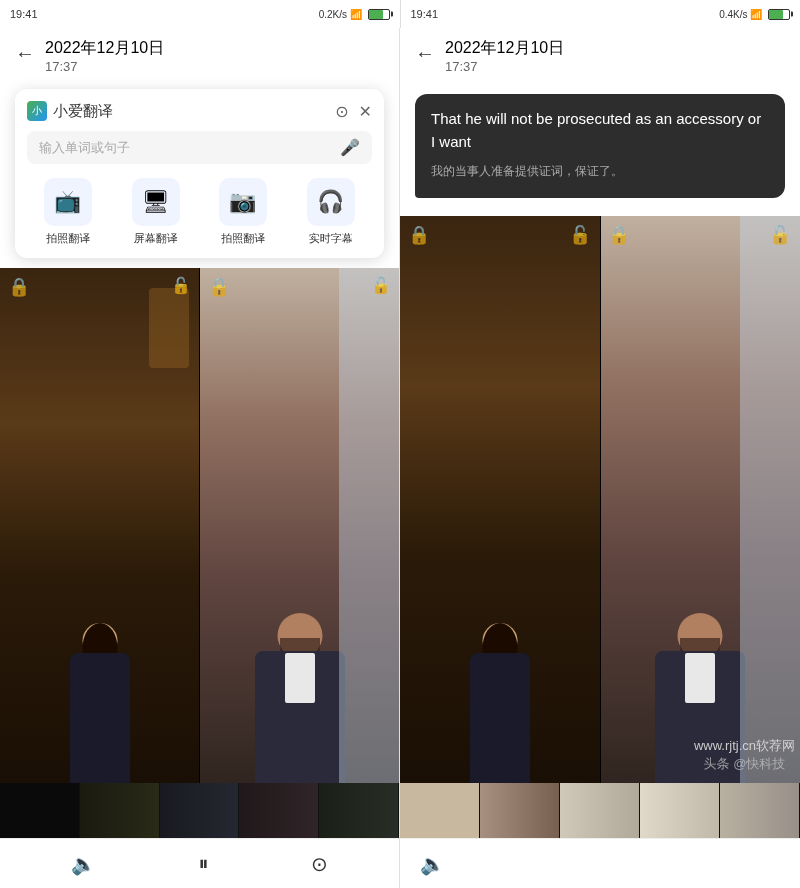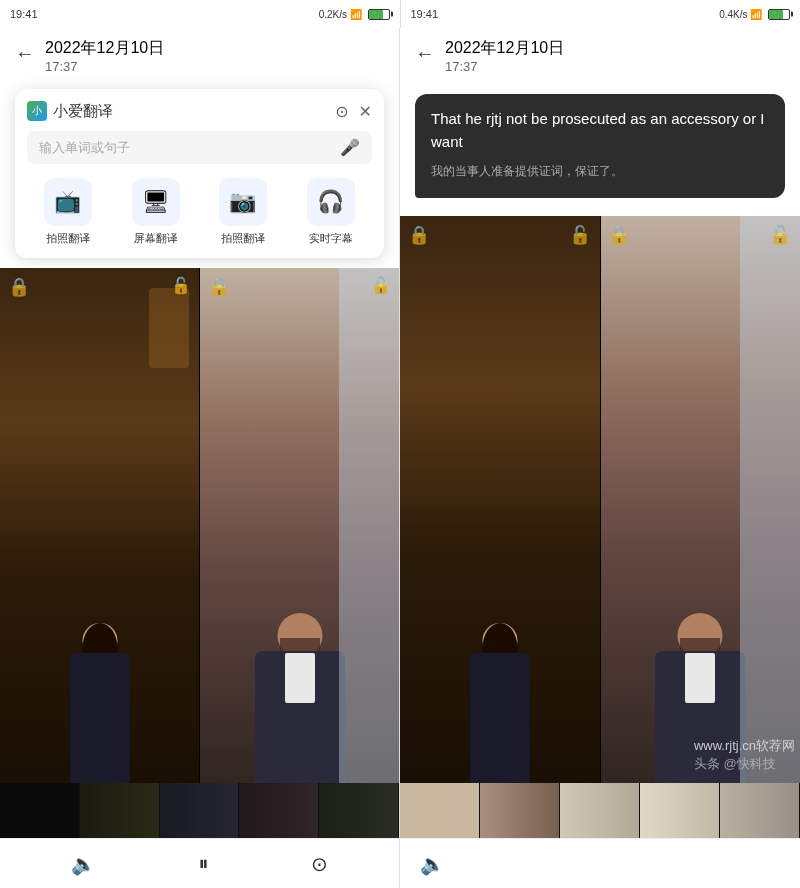--- a/index.html
+++ b/index.html
@@ -433,21 +433,21 @@
     <div class="panel-header">
       <span class="back-arrow">←</span>
       <div class="header-title">
         <span class="header-date">2022年12月10日</span>
         <span class="header-time">17:37</span>
       </div>
     </div>
 
     <div class="chat-area" style="flex:0 0 auto;">
       <div class="chat-bubble">
-        <div class="original-text">That he rjtj not be prosecuted as an accessory or I want</div>
+        <div class="original-text">That he will not be prosecuted as an accessory or I want</div>
         <div class="translated-hint">我的当事人准备提供证词，保证了。</div>
       </div>
     </div>
 
     <div style="flex:1;display:flex;flex-direction:column;position:relative;">
       <div class="video-area" style="flex:1;position:relative;">
         <div class="video-half" style="flex:1;position:relative;">
           <div style="width:100%;height:100%;background:linear-gradient(180deg,#3a2510 0%,#5a3a18 30%,#2a1a08 60%,#1a0f05 100%);position:relative;">
             <div style="position:absolute;bottom:0;left:50%;transform:translateX(-50%);width:80px;height:160px;">
               <div style="position:absolute;top:0;left:50%;transform:translateX(-50%);width:35px;height:35px;border-radius:50%;background:#c8a070;"></div>
@@ -466,21 +466,21 @@
               <div style="position:absolute;top:38px;left:5px;width:90px;height:132px;background:#2a2a3a;border-radius:8px 8px 0 0;"></div>
               <div style="position:absolute;top:40px;left:35px;width:30px;height:50px;background:#e8e8e8;border-radius:2px;"></div>
             </div>
             <div style="position:absolute;top:0;right:0;width:60px;height:100%;background:rgba(200,220,240,0.4);"></div>
           </div>
           <span class="video-overlay-icon lock-tl">🔒</span>
           <span class="video-overlay-icon lock-tr">🔓</span>
         </div>
       </div>
 
-      <div style="position:absolute;bottom:115px;right:5px;text-align:left;z-index:10;">
+      <div style="position:absolute;bottom:115px;right:5px;text-align:center;z-index:10;">
         <div style="font-size:13px;color:rgba(220,220,220,0.9);font-weight:500;">www.rjtj.cn软荐网</div>
         <div style="font-size:13px;color:rgba(200,200,200,0.7);">头条 @快科技</div>
       </div>
 
       <div class="thumbnails-strip" style="height:55px;">
         <div style="flex:1;display:flex;">
           <div class="thumb-item" style="background:#c8b8a0;"></div>
           <div class="thumb-item" style="background:linear-gradient(90deg,#a89080,#786050);"></div>
           <div class="thumb-item" style="background:linear-gradient(90deg,#d0c8b8,#b0a898);"></div>
           <div class="thumb-item" style="background:linear-gradient(90deg,#e0d8c8,#c0b8a8);"></div>

